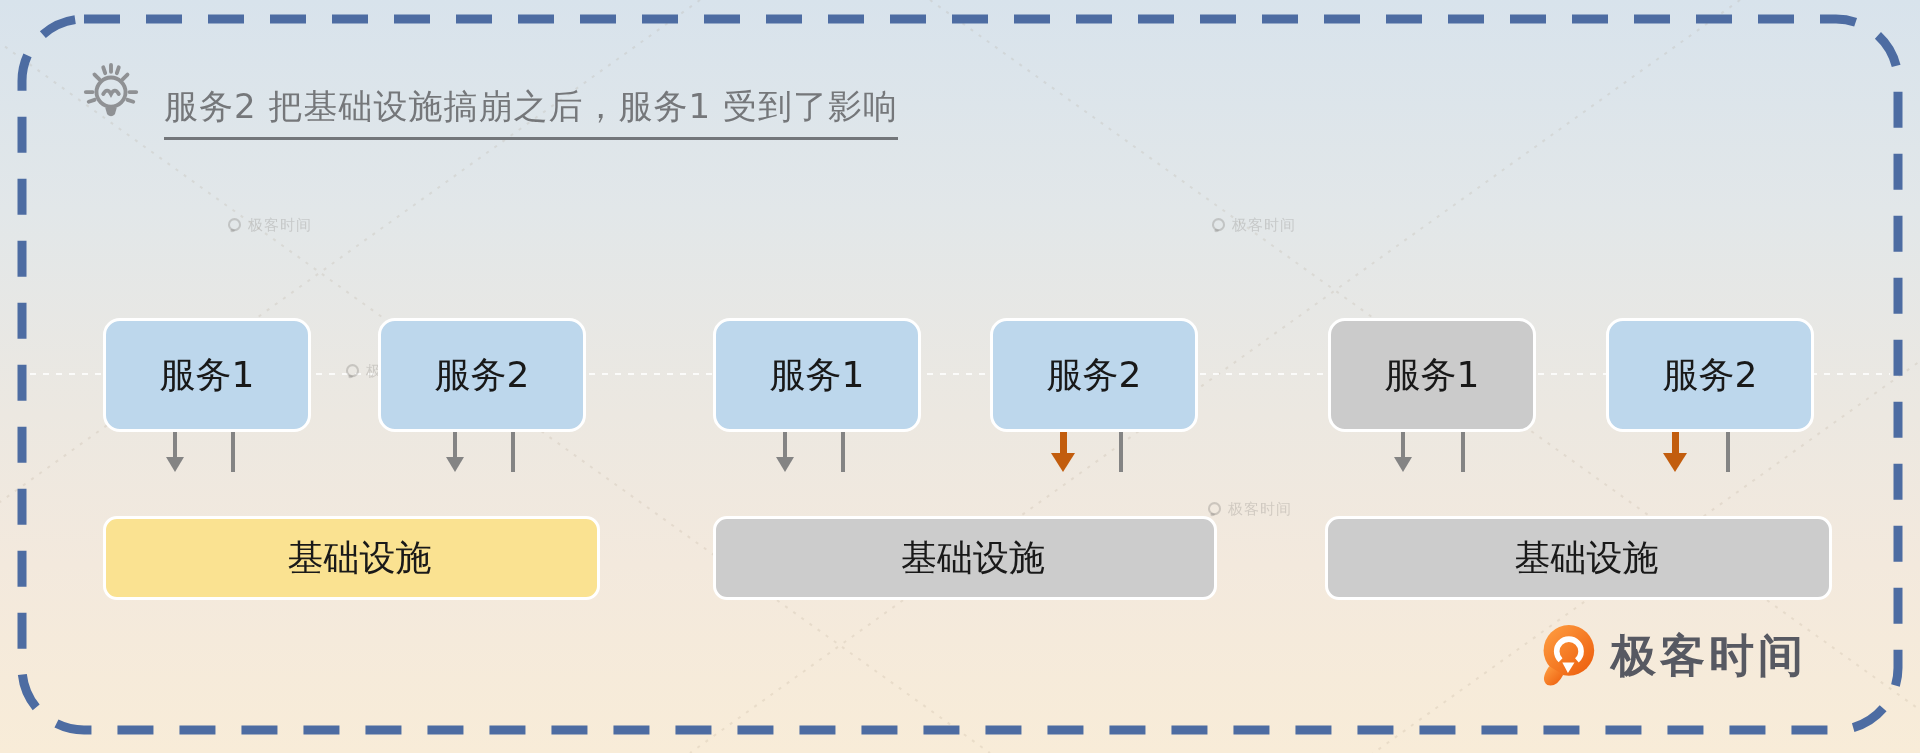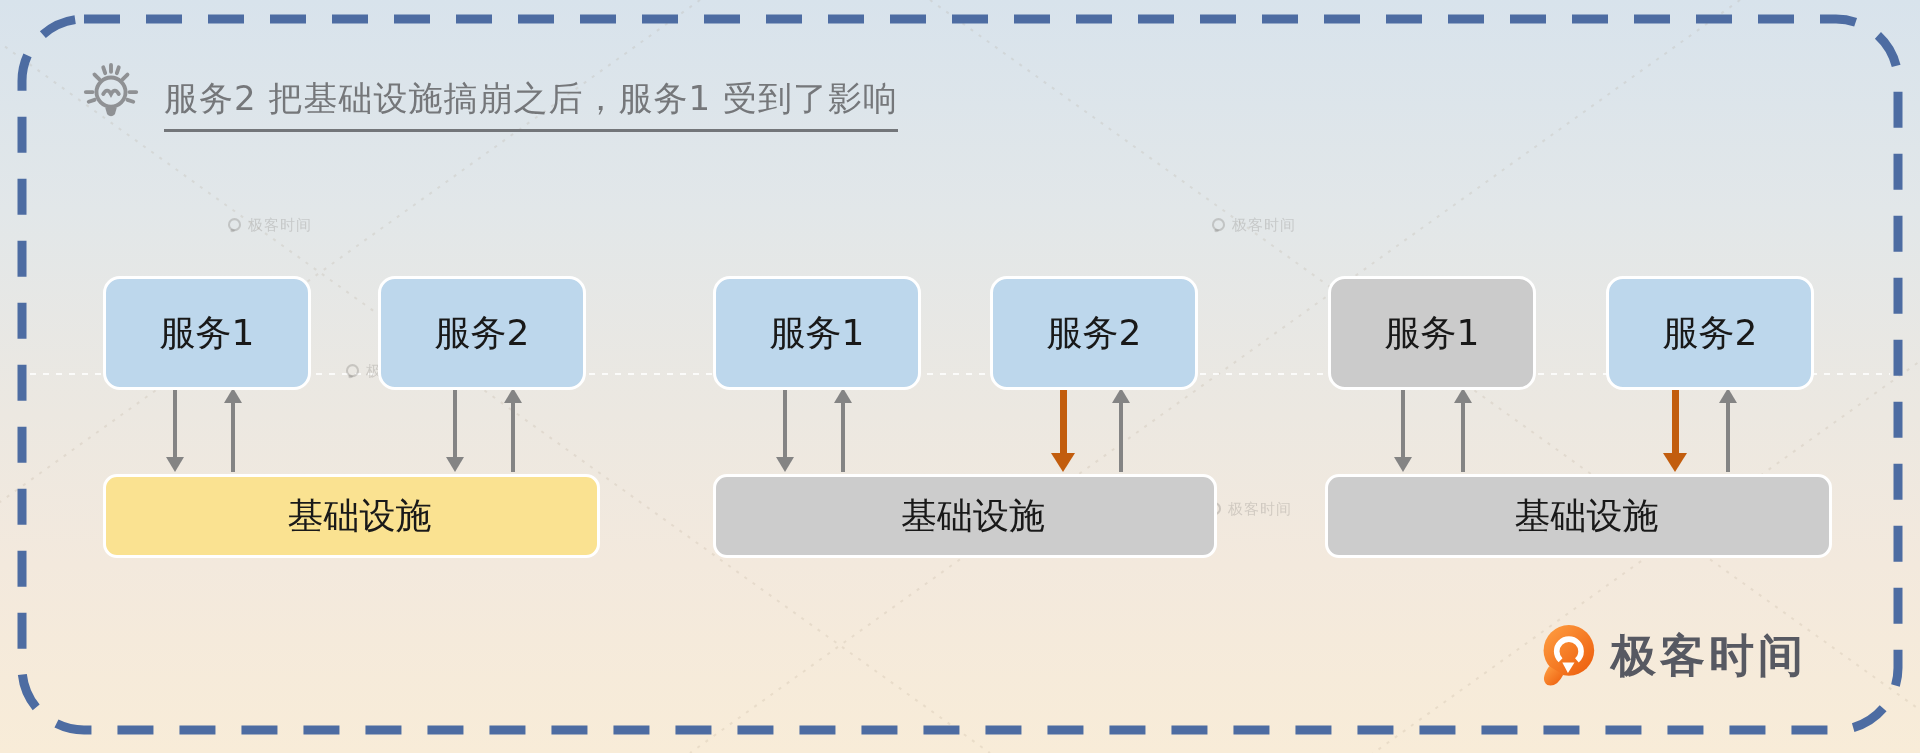--- a/index.html
+++ b/index.html
@@ -13,34 +13,34 @@
   }
   svg.decor{position:absolute;left:0;top:0;z-index:1;}
   .decor .frame-rect{fill:none;stroke:var(--frame-blue,#4d6ca2);stroke-width:9;stroke-dasharray:36 26;}
   .decor .diag{stroke:rgba(160,140,120,0.16);stroke-width:2;stroke-dasharray:3 7;}
   .decor .hline{stroke:rgba(255,255,255,0.8);stroke-width:2;stroke-dasharray:6 7;}
 
   
   .title-row{position:absolute;left:80px;top:58px;z-index:3;display:flex;align-items:flex-start;}
   .bulb{width:62px;height:72px;}
   .title-text{
-    margin-left:22px;margin-top:18px;
+    margin-left:22px;margin-top:26px;
     font-size:34px;color:var(--title-gray,#75777a);
     border-bottom:3px solid #73767a;padding-bottom:7px;letter-spacing:1px;white-space:nowrap;
   }
 
   
   .wm{position:absolute;z-index:2;display:flex;align-items:center;gap:5px;
       color:rgba(120,116,112,0.26);font-size:15px;letter-spacing:1px;white-space:nowrap;}
   .wm svg{width:17px;height:17px;}
 
   
   .service,.infra{
     position:absolute;z-index:4;display:flex;align-items:center;justify-content:center;
-    border:3px solid #ffffff;color:#191919;
+    border:3px solid #ffffff;color:#191919;margin-top:42px;
   }
   .service{height:108px;border-radius:17px;font-size:36px;}
   .infra{height:78px;border-radius:14px;font-size:36px;padding-left:16px;}
   .service[data-variant="blue"]{background:var(--service-blue,#bdd7ec);}
   .service[data-variant="gray"]{background:var(--service-gray,#cbcbcb);}
   .infra[data-variant="yellow"]{background:var(--infra-yellow,#fae291);}
   .infra[data-variant="gray"]{background:var(--infra-gray,#cccccc);}
 
   
   .arrow{position:absolute;z-index:3;top:388px;height:84px;width:26px;}

